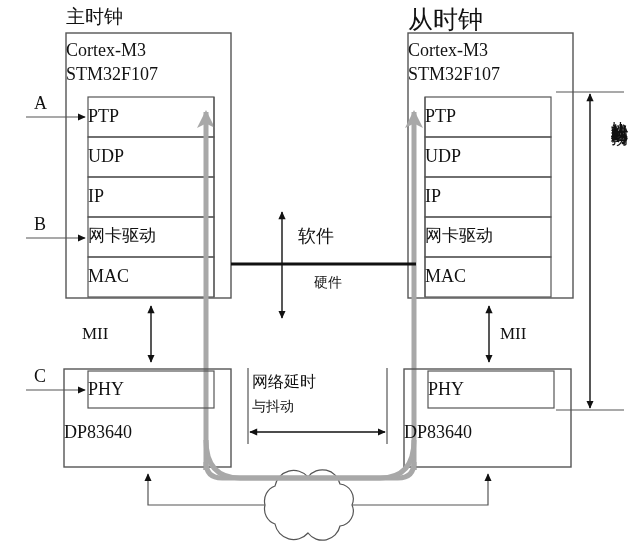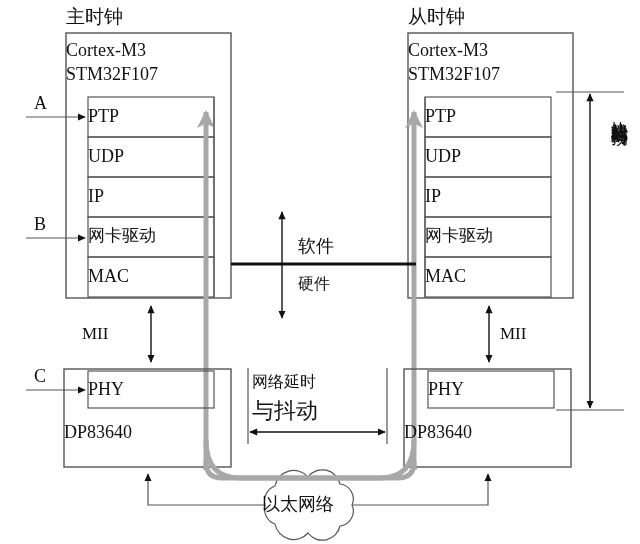--- a/index.html
+++ b/index.html
@@ -127,21 +127,21 @@
     <polyline points="265,505 148,505 148,474" fill="none" stroke="#555555" stroke-width="1.2" marker-end="url(#ah-black)"></polyline>
 
     <polyline points="352,505 488,505 488,474" fill="none" stroke="#555555" stroke-width="1.2" marker-end="url(#ah-black)"></polyline>
 
     <path d="M206,470 L206,462 Q206,478 222,478 L398,478 Q414,478 414,462 L414,470" fill="none" stroke="#a8a8a8" stroke-width="5" stroke-linecap="butt"></path>
     <path d="M206,440 Q206,478 240,478 L380,478 Q414,478 414,440" fill="none" stroke="#a8a8a8" stroke-width="5"></path>
   </svg>
 
   <div class="lbl cjk" style="left:66px; top:6px; width:165px; font-size:19px;">主时钟</div>
 
-  <div class="lbl cjk" style="left:408px; top:6px; width:165px; font-size:19px;">从时钟</div>
+  <div class="lbl cjk" style="left:408px; top:6px; width:165px; font-size:25px;">从时钟</div>
 
   <div class="lbl" style="left:66px; top:40px; width:165px; font-size:18px;">Cortex-M3</div>
   <div class="lbl" style="left:66px; top:64px; width:165px; font-size:18px;">STM32F107</div>
 
   <div class="lbl" style="left:408px; top:40px; width:165px; font-size:18px;">Cortex-M3</div>
   <div class="lbl" style="left:408px; top:64px; width:165px; font-size:18px;">STM32F107</div>
 
   <div class="lbl" style="left:88px; top:106px; width:126px; font-size:18px;">PTP</div>
   <div class="lbl" style="left:88px; top:146px; width:126px; font-size:18px;">UDP</div>
   <div class="lbl" style="left:88px; top:186px; width:126px; font-size:18px;">IP</div>
@@ -156,27 +156,26 @@
 
   <div class="lbl" style="left:88px; top:379px; width:126px; font-size:18px;">PHY</div>
   <div class="lbl" style="left:428px; top:379px; width:126px; font-size:18px;">PHY</div>
 
   <div class="lbl" style="left:64px; top:422px; width:167px; font-size:18px;">DP83640</div>
   <div class="lbl" style="left:404px; top:422px; width:167px; font-size:18px;">DP83640</div>
 
   <div class="lbl" style="left:82px; top:324px; width:48px; font-size:17px;">MII</div>
   <div class="lbl" style="left:500px; top:324px; width:48px; font-size:17px;">MII</div>
 
-  <div class="lbl cjk" style="left:298px; top:236px; width:62px; font-size:18px;">软件</div>
-  <div class="lbl cjk" style="left:298px; top:275px; width:62px; font-size:16px;">硬件</div>
+  <div class="lbl cjk" style="left:298px; top:226px; width:62px; font-size:18px;">软件</div>
+  <div class="lbl cjk" style="left:314px; top:275px; width:62px; font-size:14px;">硬件</div>
 
   <div class="lbl cjk" style="left:252px; top:373px; width:131px; font-size:16px;">网络延时</div>
-  <div class="lbl cjk" style="left:252px; top:399px; width:131px; font-size:22px;">与抖动</div>
+  <div class="lbl cjk" style="left:252px; top:399px; width:131px; font-size:14px;">与抖动</div>
 
   <div class="lbl cjk vert-label" style="left:604px; top:108px; width:24px; font-size:17px;">协议栈的延时与抖动</div>
 
-  <div class="lbl cjk" style="left:262px; top:494px; width:93px; font-size:18px;">以太网络</div>
 
   <div class="lbl" style="left:34px; top:93px; width:20px; font-size:18px;">A</div>
   <div class="lbl" style="left:34px; top:214px; width:20px; font-size:18px;">B</div>
   <div class="lbl" style="left:34px; top:366px; width:20px; font-size:18px;">C</div>
 
 </div>
 
 </body></html>

